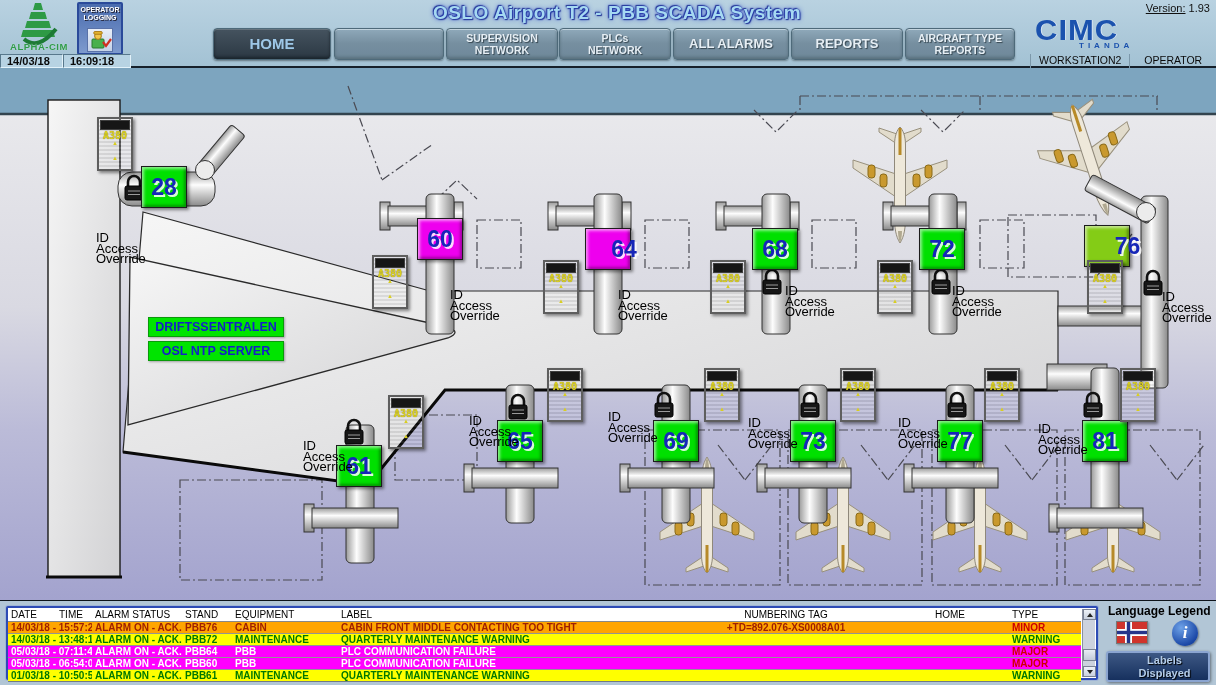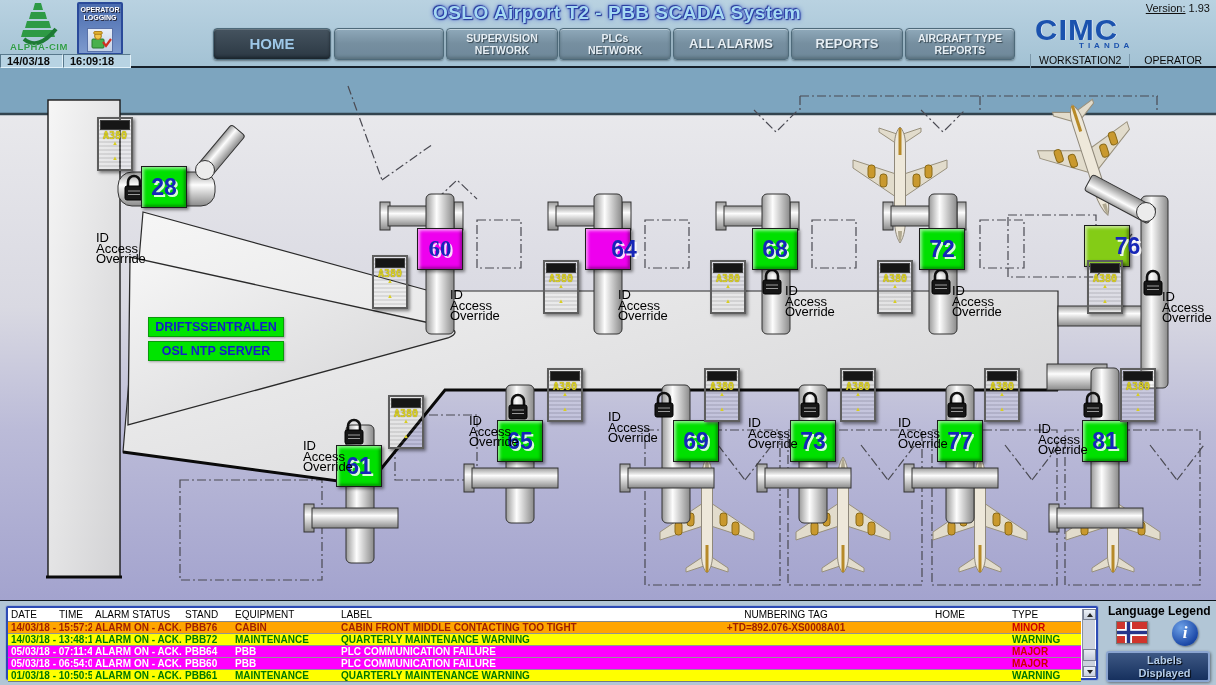--- a/index.html
+++ b/index.html
@@ -328,28 +328,28 @@
         <use href="#lock" transform="translate(344,350)"></use>
         <use href="#lock" transform="translate(508,325)"></use>
         <use href="#lock" transform="translate(654,323)"></use>
         <use href="#lock" transform="translate(800,323)"></use>
         <use href="#lock" transform="translate(947,323)"></use>
         <use href="#lock" transform="translate(1083,323)"></use>
       </g>
     </svg>
 
     <div class="gate" style="left: 141px; top: 98px; background-color: rgb(0, 224, 0);">28</div>
-    <div class="gate" style="left: 417px; top: 160px; background-color: rgb(238, 0, 238); font-family: Liberation Serif, serif;">60</div>
+    <div class="gate" style="left: 417px; top: 150px; background-color: rgb(238, 0, 238);">60</div>
     <div class="gate" style="left: 585px; top: 160px; background-color: rgb(238, 0, 238); padding-left: 32px;">64</div>
     <div class="gate" style="left: 752px; top: 160px; background-color: rgb(0, 224, 0);">68</div>
     <div class="gate" style="left: 919px; top: 160px; background-color: rgb(0, 224, 0);">72</div>
     <div class="gate" style="left: 1084px; top: 157px; background-color: #84cc16; padding-left: 41px;">76</div>
     <div class="gate" style="left: 336px; top: 377px; background-color: rgb(0, 224, 0);">61</div>
     <div class="gate" style="left: 497px; top: 352px; background-color: rgb(0, 224, 0);">65</div>
-    <div class="gate" style="left: 673px; top: 352px; background-color: rgb(0, 224, 0);">69</div>
+    <div class="gate" style="left: 653px; top: 352px; background-color: rgb(0, 224, 0);">69</div>
     <div class="gate" style="left: 790px; top: 352px; background-color: rgb(0, 224, 0);">73</div>
     <div class="gate" style="left: 937px; top: 352px; background-color: rgb(0, 224, 0);">77</div>
     <div class="gate" style="left: 1082px; top: 352px; background-color: rgb(0, 224, 0);">81</div>
 
     <div class="idlbl" style="left:96px;top:137px">ID Access
 Override</div>
     <div class="idlbl" style="left:450px;top:194px">ID Access
 Override</div>
     <div class="idlbl" style="left:618px;top:194px">ID Access
 Override</div>

